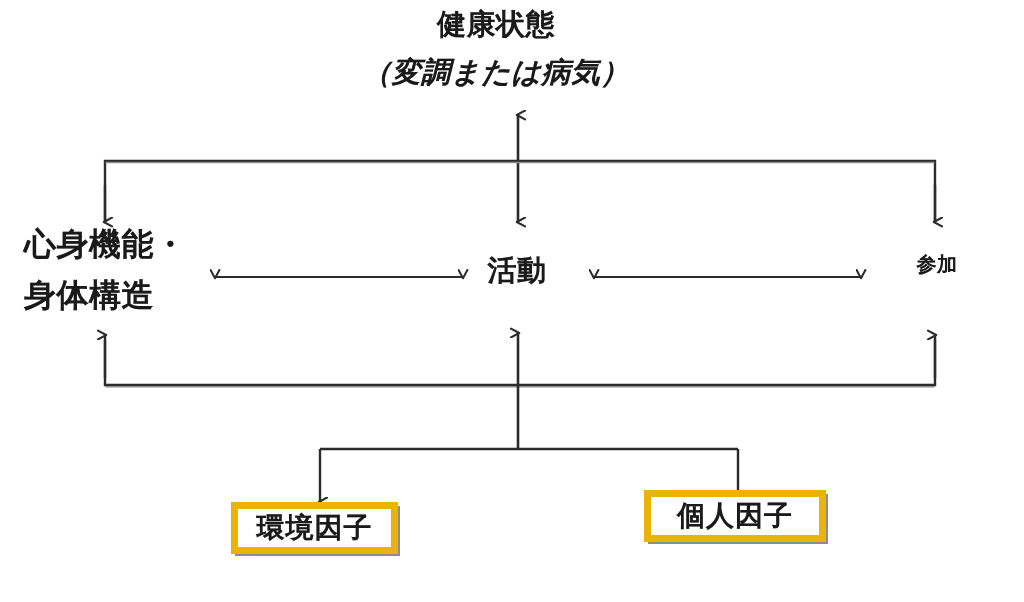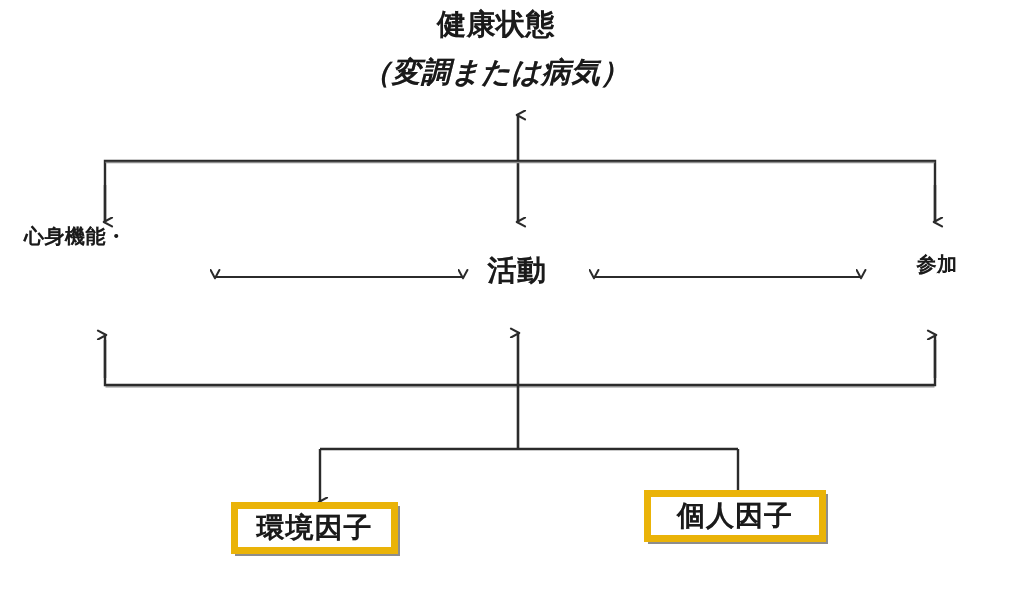--- a/index.html
+++ b/index.html
@@ -43,21 +43,21 @@
   }
   #health-condition .line2 {
     display: block;
     margin-top: 11px;
     font-style: italic;
   }
   #body-functions {
     left: 6px;
     top: 224px;
     width: 200px;
-    font-size: 20px;
+    font-size: 32px;
     text-align: left;
     padding-left: 18px;
     font-family: Liberation Serif, serif;
   }
   #body-functions .line2 {
     display: block;
     margin-top: 10px;
   }
   #activity {
     left: 452px;
@@ -156,20 +156,21 @@
     </g>
   </svg>
 
   <div class="node-label" id="health-condition">
     <span class="line1">健康状態</span>
     <span class="line2">（変調または病気）</span>
   </div>
 
   <div class="node-label" id="body-functions">
     <span class="line1">心身機能・</span>
+    <span class="line2">身体構造</span>
   </div>
 
   <div class="node-label" id="activity">活動</div>
 
   <div class="node-label" id="participation">参加</div>
 
   <div class="factor-box" id="env-factors">
     <span class="box-text">環境因子</span>
   </div>
 

